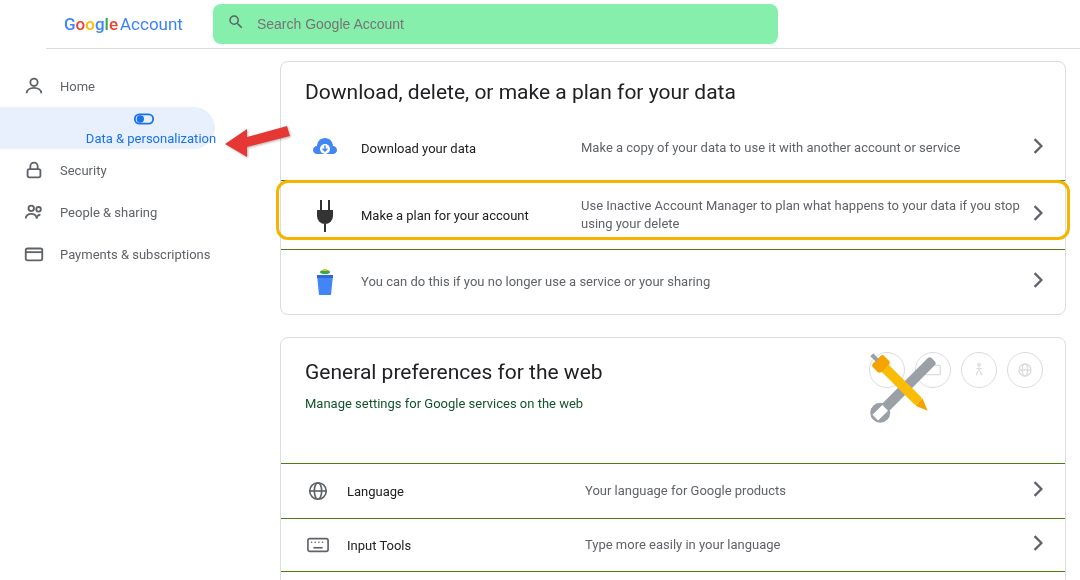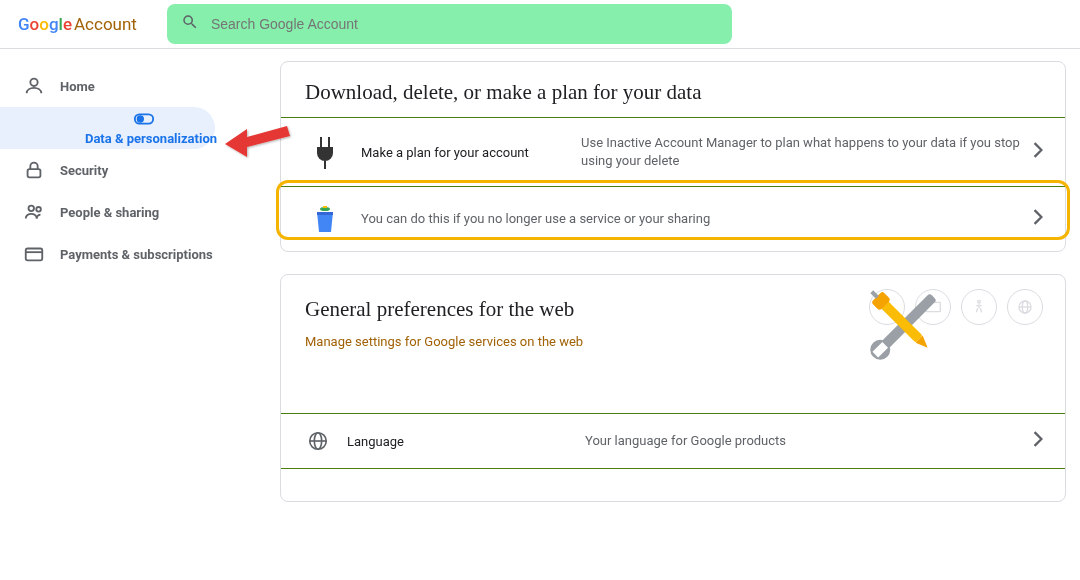--- a/index.html
+++ b/index.html
@@ -1,43 +1,43 @@
 <!DOCTYPE html>
 <html><head>
 <meta charset="utf-8">
 <style>
 * { box-sizing: border-box; margin: 0; padding: 0; }
 body { font-family: 'Google Sans', Roboto, Arial, sans-serif; background: #fff; color: #202124; width: 1080px; height: 580px; overflow: hidden; }
 
 
-.header { display: flex; align-items: center; height: 49px; padding: 0 18px; border-bottom: 1px solid #dadce0; }
+.header { display: flex; align-items: center; height: 49px; padding: 0 18px; border-bottom: 1px solid #dadce0; margin-left: 46px; }
 .logo { display: flex; align-items: center; margin-right: 30px; }
 .logo-google { font-size: 17px; font-weight: 500; }
-.logo-account { font-size: 17px; color: #a16207; margin-left: 2px; }
+.logo-account { font-size: 17px; color: #3b82f6; margin-left: 2px; }
 .search-bar { display: flex; align-items: center; background: #86efac; border-radius: 8px; height: 40px; width: 565px; padding: 0 14px; }
 .search-icon { color: #5f6368; margin-right: 12px; flex-shrink: 0; }
 .search-input { border: none; background: transparent; outline: none; flex: 1; font-size: 14px; color: #5f6368; }
 
 
 .layout { display: flex; height: calc(100% - 50px); }
 .sidebar { width: 280px; padding-top: 16px; }
-.nav-item { display: flex; align-items: center; height: 42px; padding-left: 22px; cursor: pointer; color: #5f6368; font-size: 13px; font-weight: 700; position: relative; }
+.nav-item { display: flex; align-items: center; height: 42px; padding-left: 22px; cursor: pointer; color: #5f6368; font-size: 13px; font-weight: 400; position: relative; }
 .nav-item.active { color: #1a73e8; flex-direction: column; }
 .nav-item.active::before { content: ''; position: absolute; left: 0; top: 0; bottom: 0; right: 65px; background: #e8f0fe; border-radius: 0 21px 21px 0; z-index: -1; }
 .nav-icon { width: 24px; height: 24px; margin-right: 14px; flex-shrink: 0; display: flex; align-items: center; justify-content: center; }
 .nav-icon svg { width: 22px; height: 22px; }
 
 
 .red-arrow { position: absolute; left: 225px; top: 60px; z-index: 10; }
 
 
 .main { flex: 1; padding-top: 12px; padding-right: 14px; }
 .card { border: 1px solid #dadce0; border-radius: 8px; margin-bottom: 22px; padding: 18px 0 0 0; position: relative; }
-.card-title { font-size: 21px; color: #202124; padding: 0 24px; margin-bottom: 12px; font-family: Liberation Serif, serif; }
-.card-subtitle { font-size: 13px; color: #a16207; padding: 0 24px; margin-bottom: 24px; }
+.card-title { font-size: 21px; color: #202124; padding: 0 24px; margin-bottom: 12px; }
+.card-subtitle { font-size: 13px; color: #14532d; padding: 0 24px; margin-bottom: 12px; }
 
 .row { display: flex; align-items: center; padding: 16px 22px; border-top: 1px solid #4d7c0f; cursor: pointer; }
 .row.no-border { border-top: none; }
 .row-icon { width: 44px; display: flex; align-items: center; justify-content: center; margin-right: 14px; flex-shrink: 0; }
 .row-label { width: 220px; font-size: 13px; color: #202124; flex-shrink: 0; }
 .row-desc { flex: 1; font-size: 13px; color: #5f6368; line-height: 1.4; }
 .row-chevron { color: #5f6368; margin-left: 10px; flex-shrink: 0; }
 
 .highlight-box { position: absolute; border: 3px solid #f4b400; border-radius: 12px; left: -5px; right: -5px; height: 60px; top: 118px; pointer-events: none; }
 
@@ -129,20 +129,34 @@
         <polygon points="0,35 22,20 22,28 62,17 65,27 22,38 22,48" fill="#e53935" filter="url(#sh)"></polygon>
       </svg>
     </div>
   </div>
 
   <div class="main">
 
     <div class="card" style="position:relative;">
       <div class="card-title">Download, delete, or make a plan for your data</div>
 
+      <div class="row no-border">
+        <span class="row-icon">
+          <svg width="32" height="32" viewBox="0 0 32 32">
+              <path d="M24 14c0-4.4-3.6-8-8-8s-8 3.6-8 8c-2.2 0-4 1.8-4 4s1.8 4 4 4h16c2.2 0 4-1.8 4-4s-1.8-4-4-4z" fill="#4285F4"></path>
+              <circle cx="16" cy="17" r="5" fill="#fff"></circle>
+              <path d="M16 14v4m-2-1l2 2 2-2" stroke="#4285F4" stroke-width="1.5" fill="none" stroke-linecap="round"></path>
+            </svg>
+        </span>
+        <span class="row-label">Download your data</span>
+        <span class="row-desc">Make a copy of your data to use it with another account or service</span>
+        <span class="row-chevron"><svg width="10" height="16" viewBox="0 0 8 14" fill="none" stroke="currentColor" stroke-width="2">
+              <path d="M1 1l6 6-6 6"></path>
+            </svg></span>
+      </div>
 
       <div class="row">
         <span class="row-icon">
           <svg width="30" height="34" viewBox="0 0 30 34">
               <line x1="11" y1="2" x2="11" y2="12" stroke="#333" stroke-width="2"></line>
               <line x1="19" y1="2" x2="19" y2="12" stroke="#333" stroke-width="2"></line>
               <path d="M7 12h16v6a8 8 0 01-8 8 8 8 0 01-8-8v-6z" fill="#333"></path>
               <line x1="15" y1="26" x2="15" y2="34" stroke="#333" stroke-width="2"></line>
             </svg>
         </span>
@@ -228,20 +242,37 @@
               <line x1="3" y1="12" x2="21" y2="12"></line>
             </svg>
         </span>
         <span class="row-label" style="width:238px;">Language</span>
         <span class="row-desc">Your language for Google products</span>
         <span class="row-chevron"><svg width="10" height="16" viewBox="0 0 8 14" fill="none" stroke="currentColor" stroke-width="2">
               <path d="M1 1l6 6-6 6"></path>
             </svg></span>
       </div>
 
+      <div class="row">
+        <span class="row-icon" style="width:30px;">
+          <svg width="22" height="16" viewBox="0 0 24 16" fill="none" stroke="#5f6368" stroke-width="1.8">
+              <rect x="1" y="1" width="22" height="14" rx="2"></rect>
+              <line x1="5" y1="5" x2="5" y2="5" stroke-linecap="round"></line>
+              <line x1="9" y1="5" x2="9" y2="5" stroke-linecap="round"></line>
+              <line x1="13" y1="5" x2="13" y2="5" stroke-linecap="round"></line>
+              <line x1="17" y1="5" x2="17" y2="5" stroke-linecap="round"></line>
+              <line x1="7" y1="11" x2="17" y2="11"></line>
+            </svg>
+        </span>
+        <span class="row-label" style="width:238px;">Input Tools</span>
+        <span class="row-desc">Type more easily in your language</span>
+        <span class="row-chevron"><svg width="10" height="16" viewBox="0 0 8 14" fill="none" stroke="currentColor" stroke-width="2">
+              <path d="M1 1l6 6-6 6"></path>
+            </svg></span>
+      </div>
 
       <div class="row">
         
         
         
         
       </div>
     </div>
   </div>
 </div>

